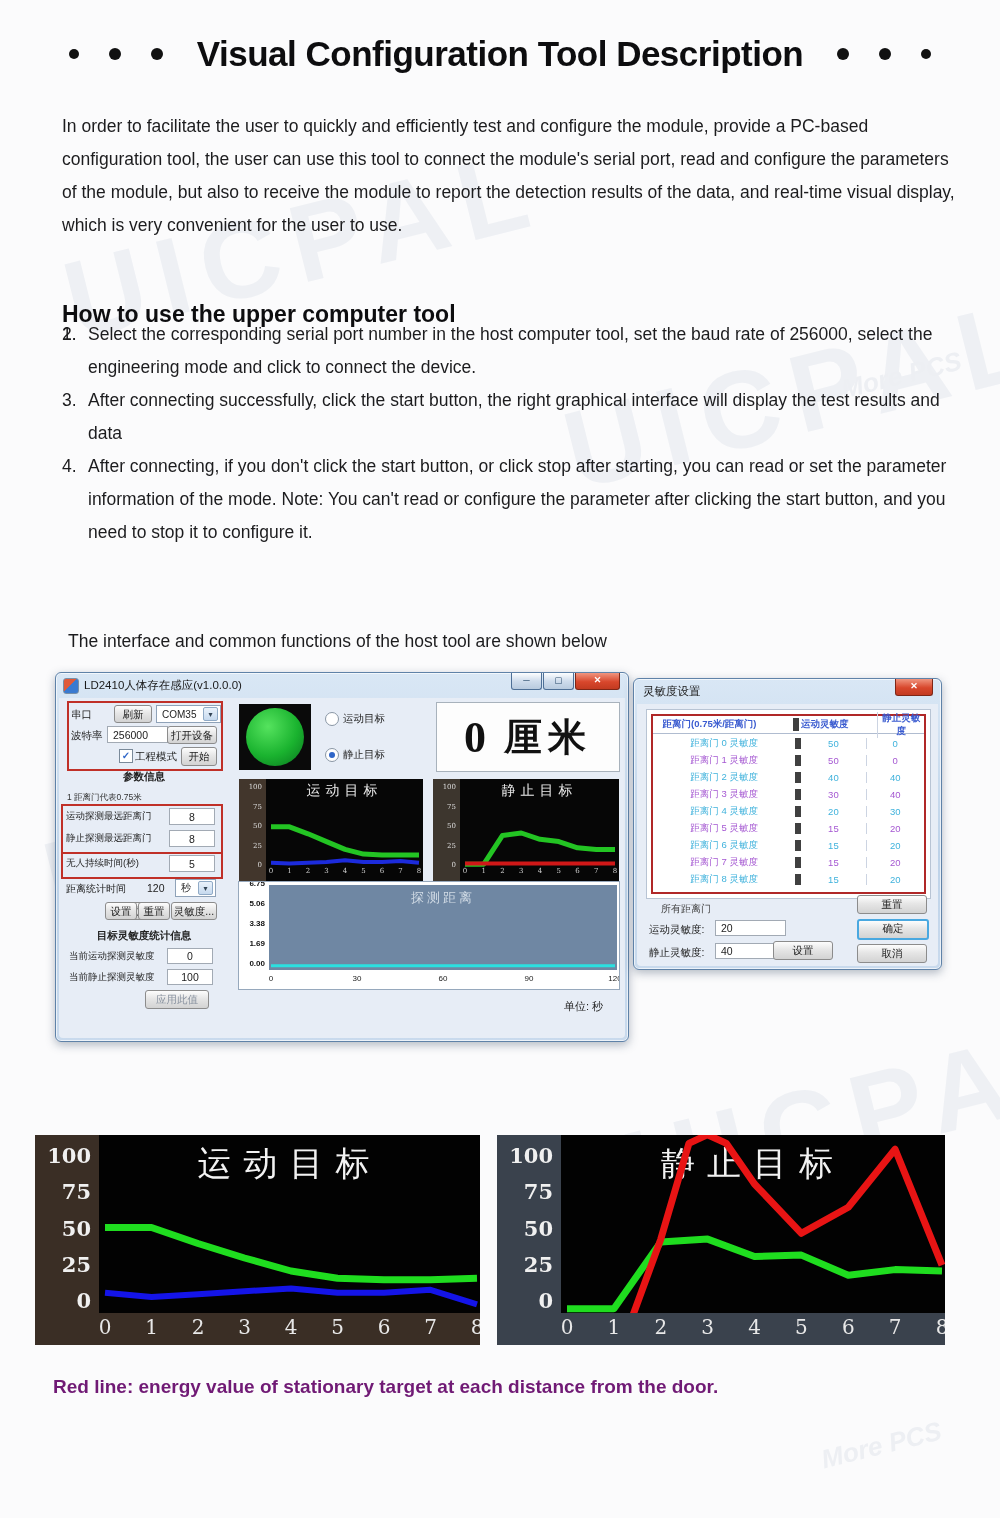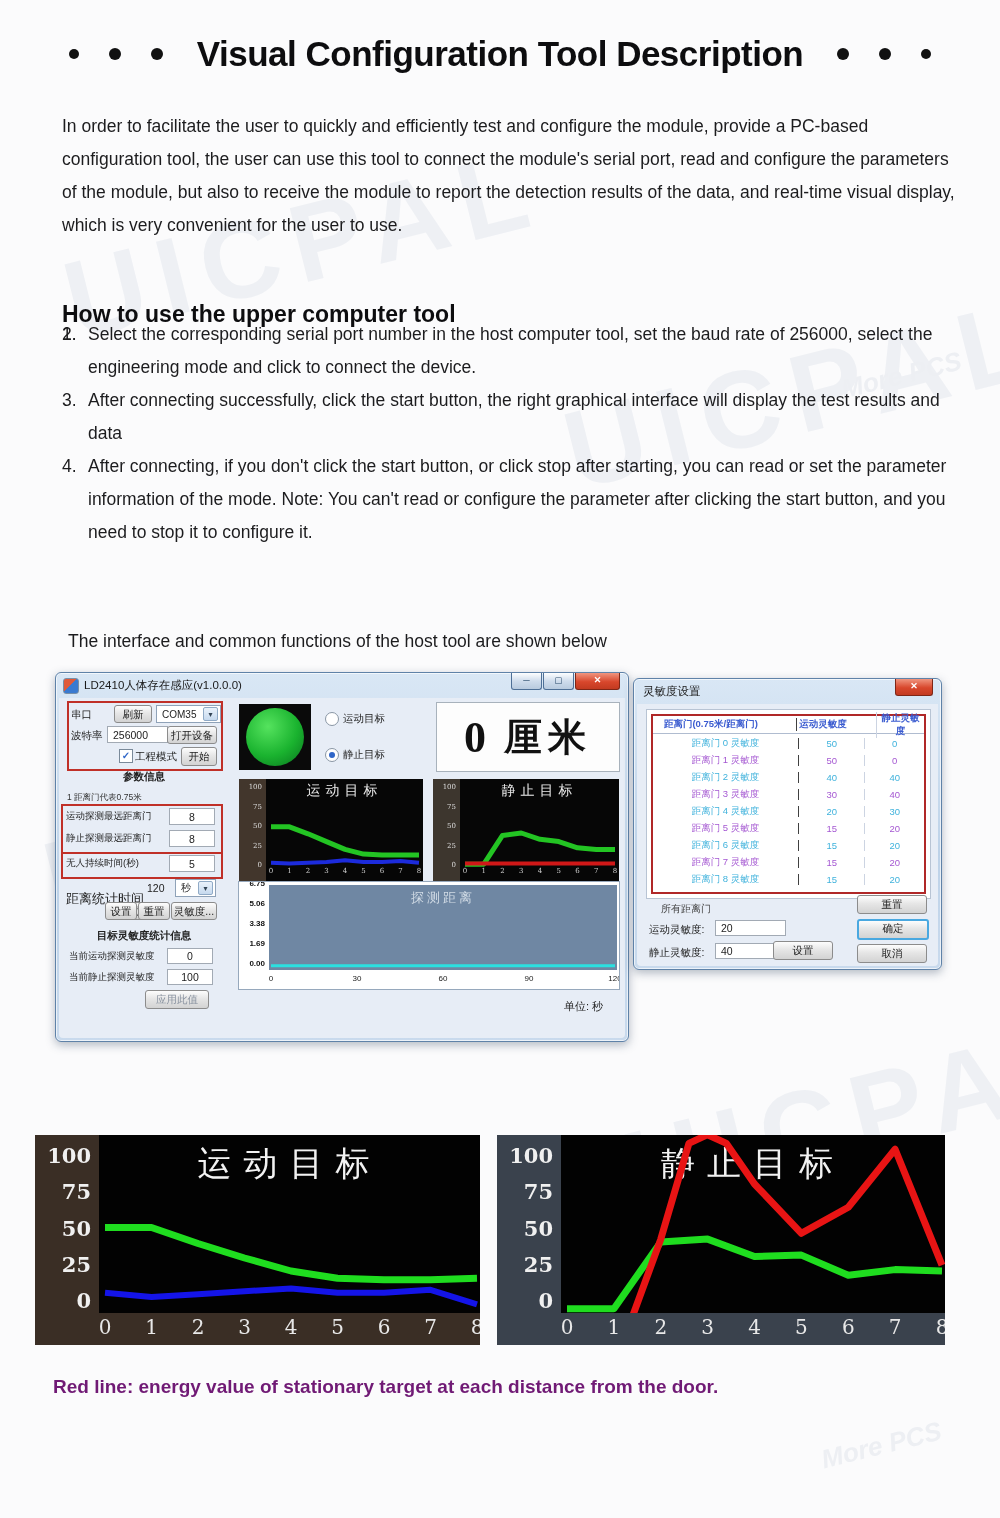--- a/index.html
+++ b/index.html
@@ -108,21 +108,21 @@
 
   .unit-note{position:absolute;font-size:11px;color:#222;}
 
   
   .tablepanel{position:absolute;background:#fff;border:1px solid #b8c4d4;}
   .tbl-red{position:absolute;border:2px solid #b02828;}
   .thead{position:absolute;display:flex;font-size:9.5px;color:#3a5bd0;font-weight:700;
          border-bottom:1px solid #b0bcd0;align-items:center;gap:27px;}
   .trow{position:absolute;display:flex;font-size:9.5px;align-items:center;}
   .c1{width:146px;text-align:center;}
-  .c2{width:66px;text-align:center;border-left:1px solid #404040;}
+  .c2{width:66px;text-align:center;border-left:6px solid #404040;}
   .c3{width:59px;text-align:center;border-left:1px solid #ccd4e2;}
   .trow.cyan{color:#3fb2dc;}
   .trow.purple{color:#a558d2;}
 
   .legend{position:absolute;left:53px;top:1370px;font-size:19px;font-weight:600;line-height:34.5px;}
   .legend .lg-green{color:#2f9e3f;}
   .legend .lg-blue{color:#32329a;}
   .legend .lg-red{color:#701a75;}
 </style>
 </head>
@@ -201,21 +201,21 @@
     <div class="redbox" style="left:2px;top:106px;width:158px;height:46px;"></div>
     <span class="lbl" style="left:7px;top:112px;font-size:9.5px;">运动探测最远距离门</span>
     <span class="field" style="left:110px;top:110px;width:44px;height:15px;">8</span>
     <span class="lbl" style="left:7px;top:134px;font-size:9.5px;">静止探测最远距离门</span>
     <span class="field" style="left:110px;top:132px;width:44px;height:15px;">8</span>
 
     <div class="redbox" style="left:2px;top:154px;width:158px;height:23px;"></div>
     <span class="lbl" style="left:7px;top:159px;font-size:9.5px;">无人持续时间(秒)</span>
     <span class="field" style="left:110px;top:157px;width:44px;height:15px;">5</span>
 
-    <span class="lbl" style="left:7px;top:184px;font-size:13px;margin-top:8px;">距离统计时间</span>
+    <span class="lbl" style="left:7px;top:184px;font-size:10px;">距离统计时间</span>
     <span class="lbl" style="left:88px;top:184px;">120</span>
     <span class="sel" style="left:116px;top:181px;width:34px;height:16px;">
       <span>秒</span>
       <span class="arrow">▾</span>
     </span>
 
     <span class="btn" style="left:13px;top:204px;width:30px;height:16px;line-height:16px;margin-left:44px;">读取</span>
     <span class="btn" style="left:46px;top:204px;width:30px;height:16px;line-height:16px;">设置</span>
     <span class="btn" style="left:79px;top:204px;width:30px;height:16px;line-height:16px;">重置</span>
     <span class="btn" style="left:112px;top:204px;width:44px;height:16px;line-height:16px;">灵敏度...</span>

